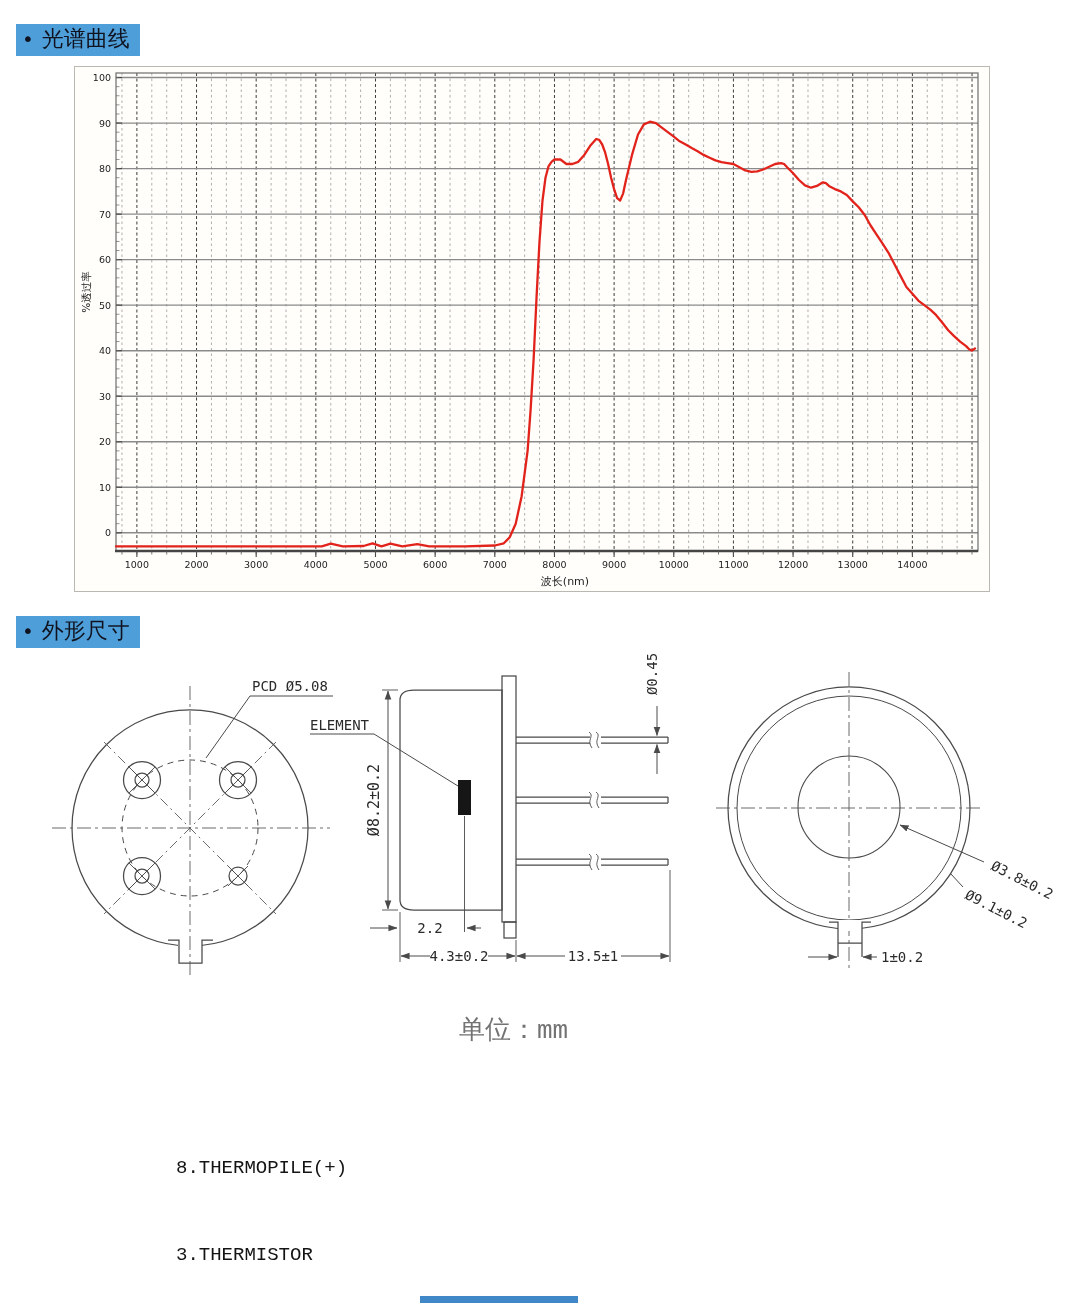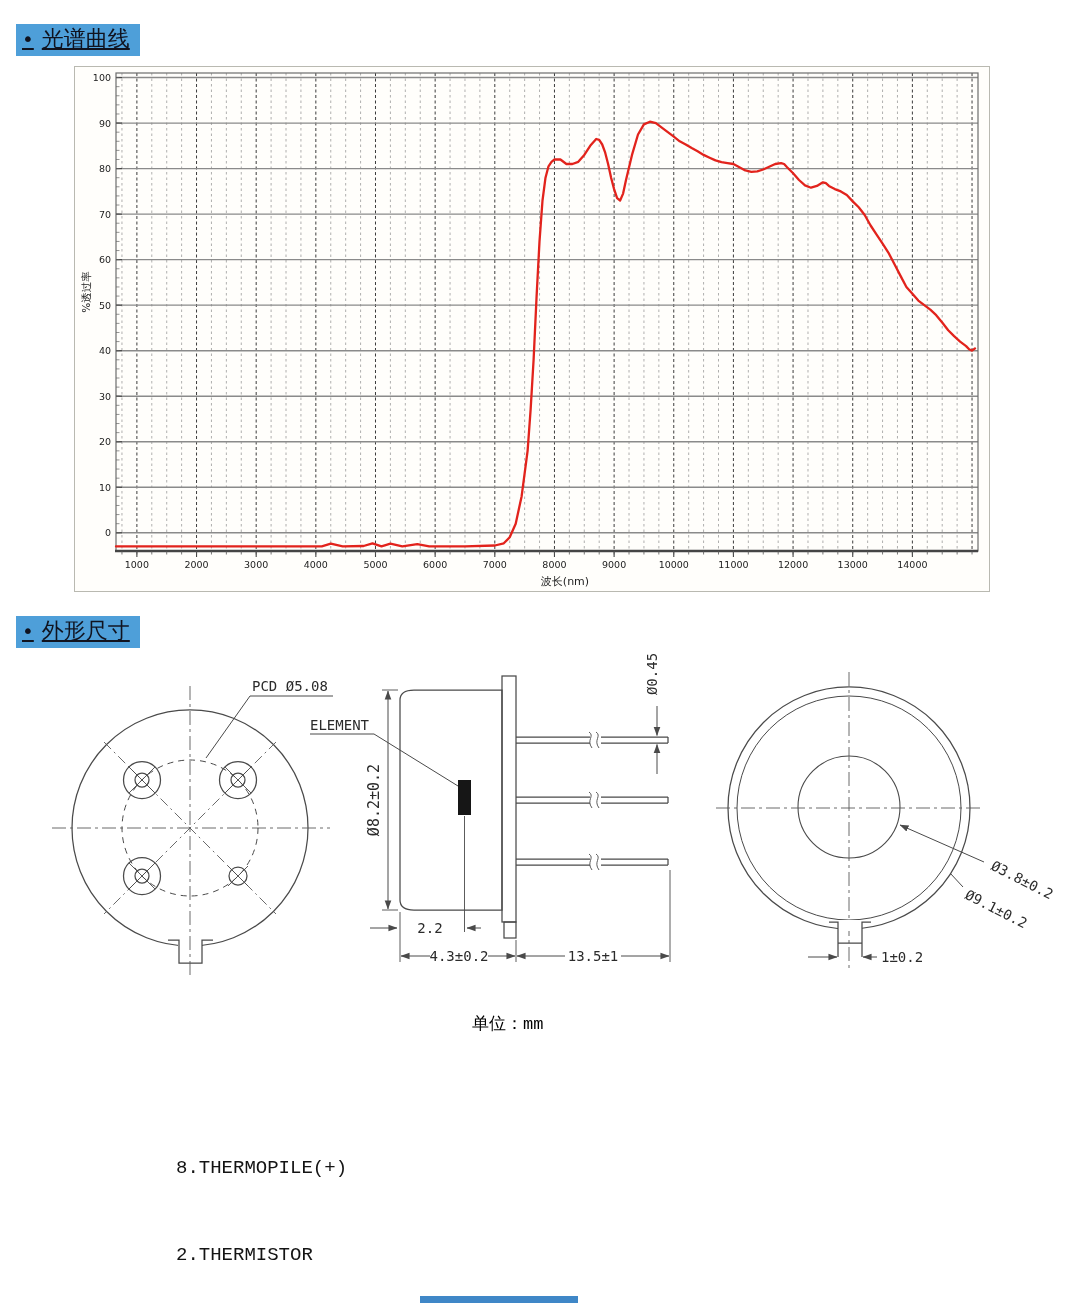--- a/index.html
+++ b/index.html
@@ -1,29 +1,29 @@
 <!DOCTYPE html>
 <html><head>
 <meta charset="utf-8">
 <style>
   html,body{margin:0;padding:0;background:#fff;}
   .page{position:relative;width:1082px;height:1303px;background:#fff;overflow:hidden;
         font-family:"DejaVu Sans",sans-serif;}
   .section-header{position:absolute;left:16px;font-size:22px;color:#10131f;
         font-family:"DejaVu Sans",sans-serif;}
-  .section-header .hl{display:inline-block;background:#4e9fd9;padding:2px 10px 4px 6px;line-height:26px;text-decoration:underline;}
+  .section-header .hl{display:inline-block;background:#4e9fd9;padding:2px 10px 4px 6px;line-height:26px;}
   .section-header .bullet{margin-right:8px;font-size:20px;}
   #hdr1{top:24px;}
   #hdr2{top:616px;}
   .chart-panel{position:absolute;left:74px;top:66px;width:916px;height:526px;
         background:#fffefb;border:1px solid #b9b9b1;box-sizing:border-box;}
   .chart-panel svg{display:block;}
   .drawings{position:absolute;left:0;top:640px;}
   .cad{font-family:"DejaVu Sans Mono","Liberation Mono",monospace;font-size:14px;fill:#2b2b2b;stroke:none;}
-  .unit-note{position:absolute;left:472px;top:1012px;font-size:17px;color:#000000;
+  .unit-note{position:absolute;left:459px;top:1012px;font-size:26px;color:#737373;
         font-family:"Liberation Mono",monospace;}
   .pin-list{position:absolute;left:176px;top:1096px;font-size:19px;color:#141414;
         font-family:"Liberation Mono",monospace;line-height:29px;white-space:pre;}
   .bottom-bar{position:absolute;left:420px;top:1296px;width:158px;height:7px;background:#3f87c7;}
 </style>
 </head>
 <body>
 
 <div class="page">
 
@@ -361,19 +361,19 @@
     </g>
     <text class="cad" x="881" y="322">1±0.2</text>
     <text class="cad" x="990" y="229" transform="rotate(27 990 229)">Ø3.8±0.2</text>
     <text class="cad" x="964" y="258" transform="rotate(27 964 258)">Ø9.1±0.2</text>
   </svg>
 
   <div class="unit-note">单位：mm</div>
 
   <div class="pin-list">
     <div>8.THERMOPILE(+)</div>
-    <div>2.THERMISTOR</div>
+    <div>3.THERMISTOR</div>
     
     
   </div>
 
   <div class="bottom-bar"></div>
 </div>
 
 </body></html>

